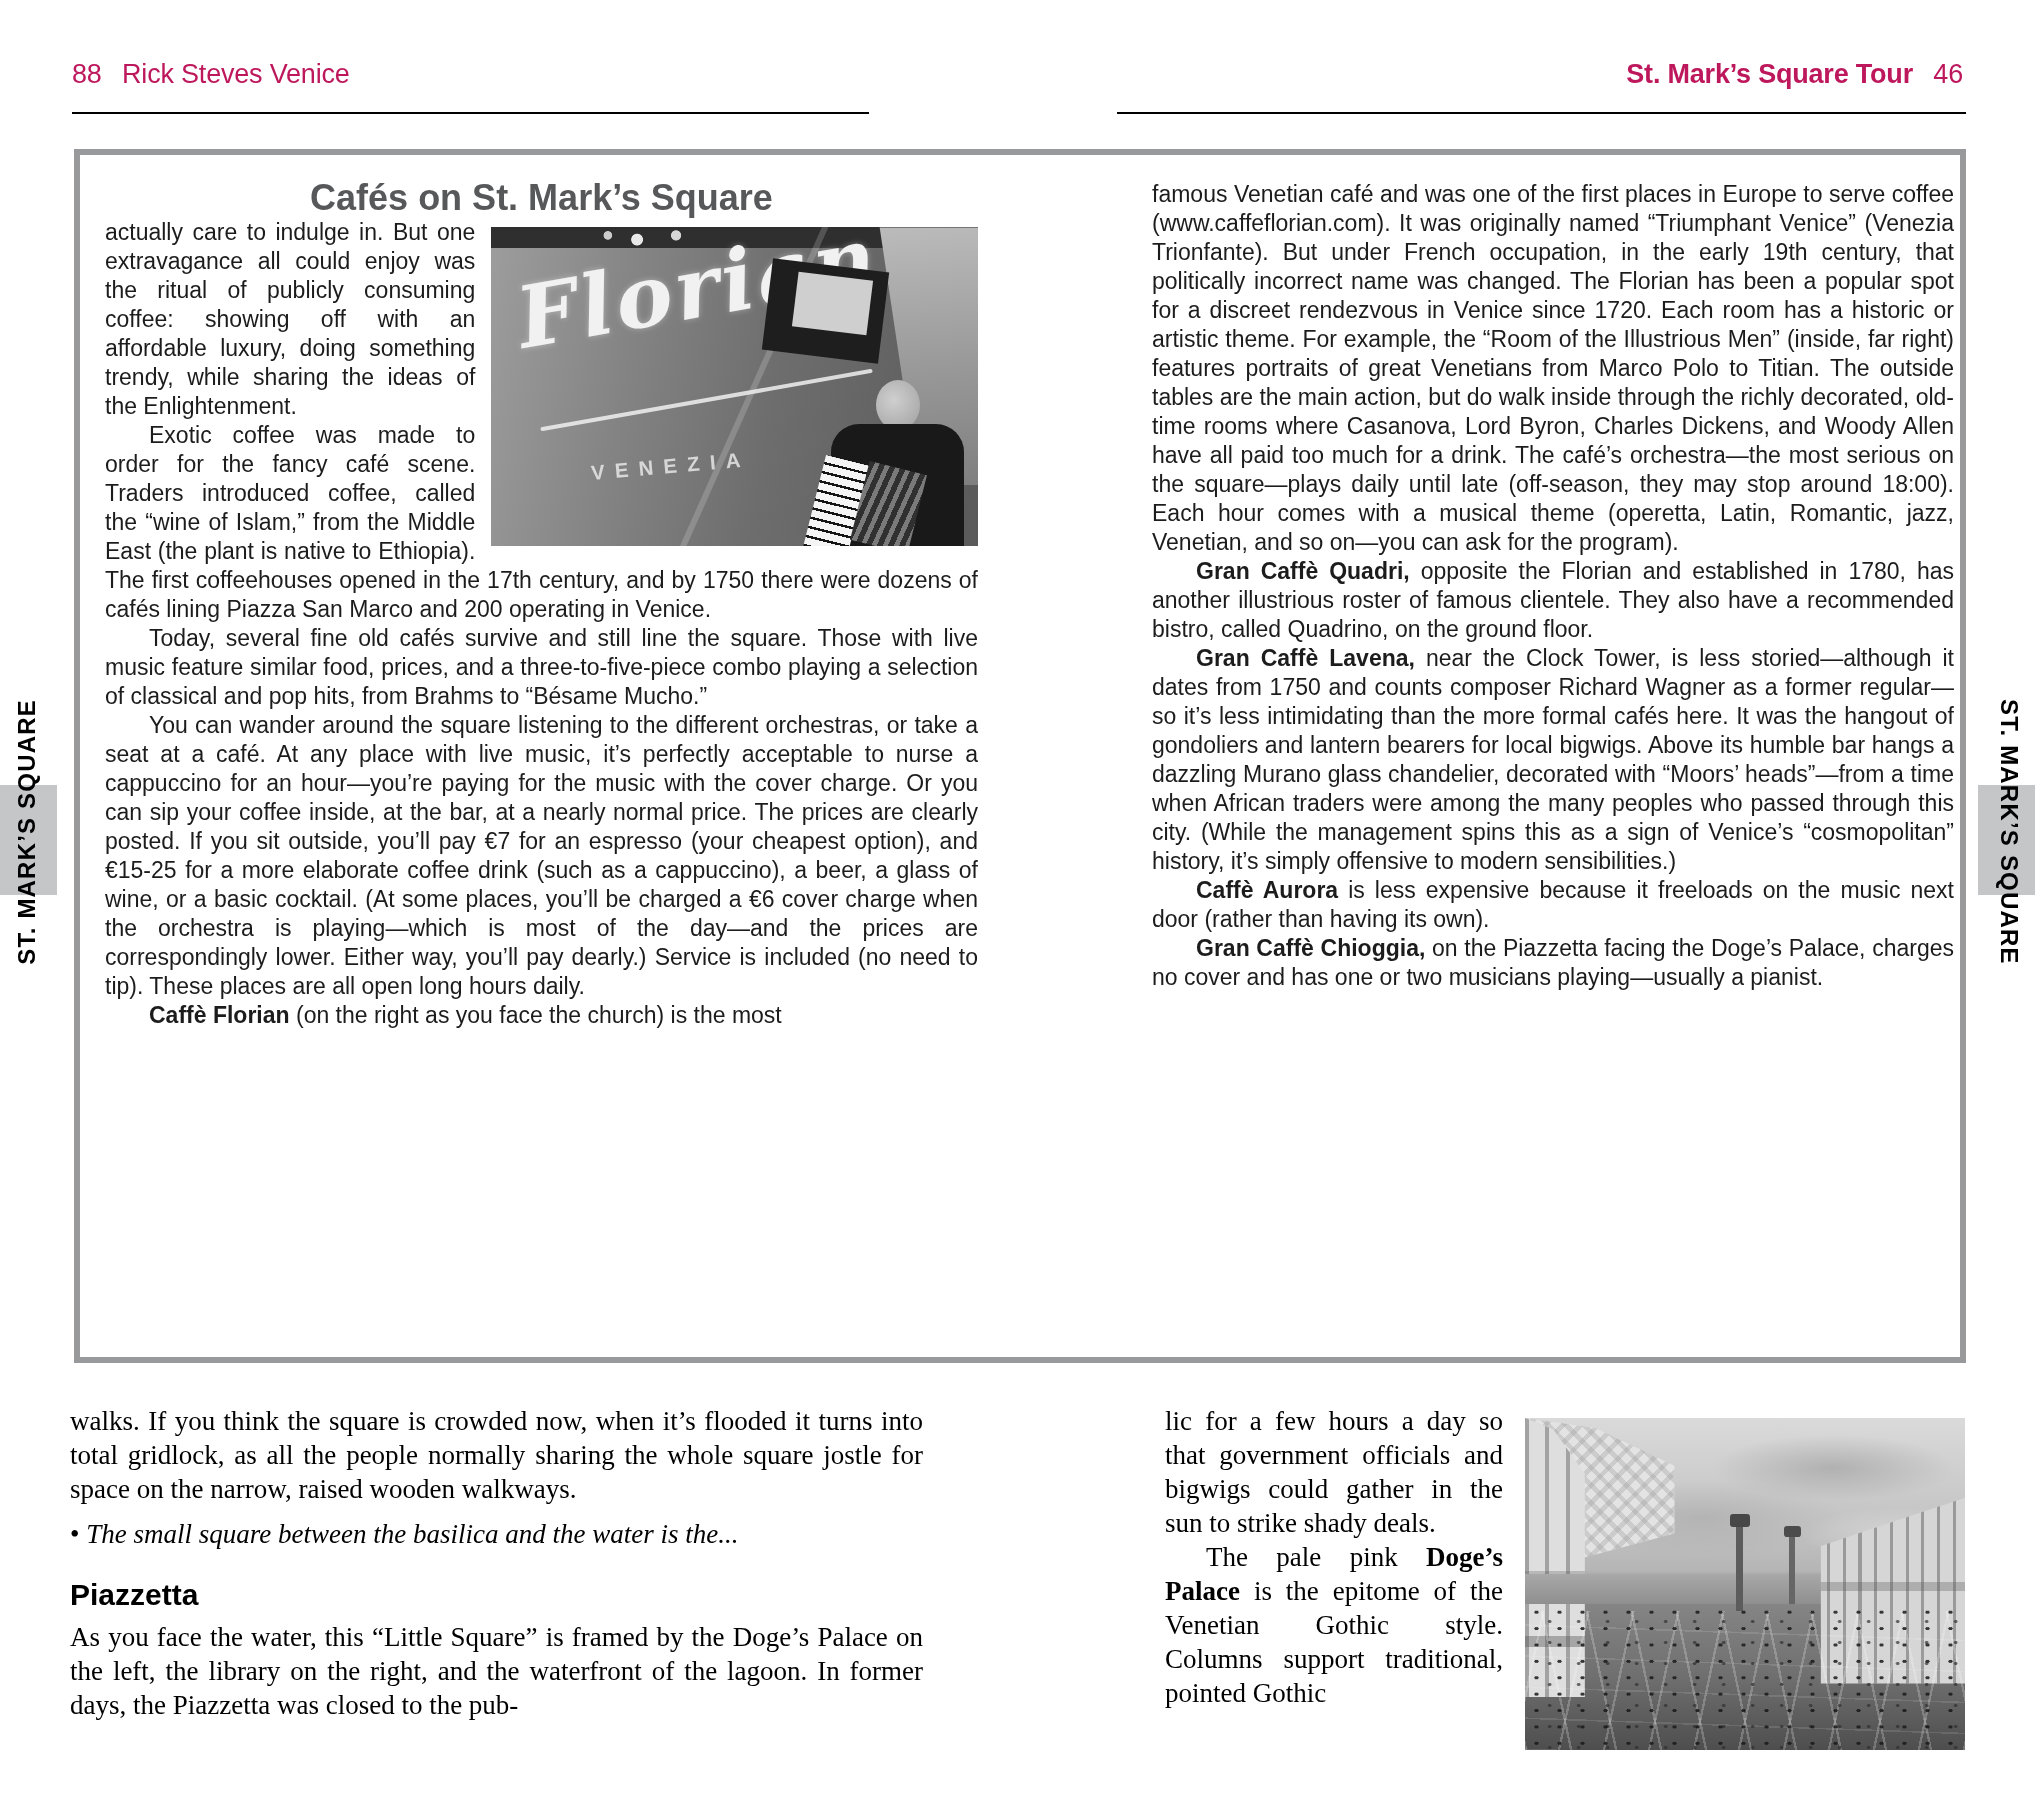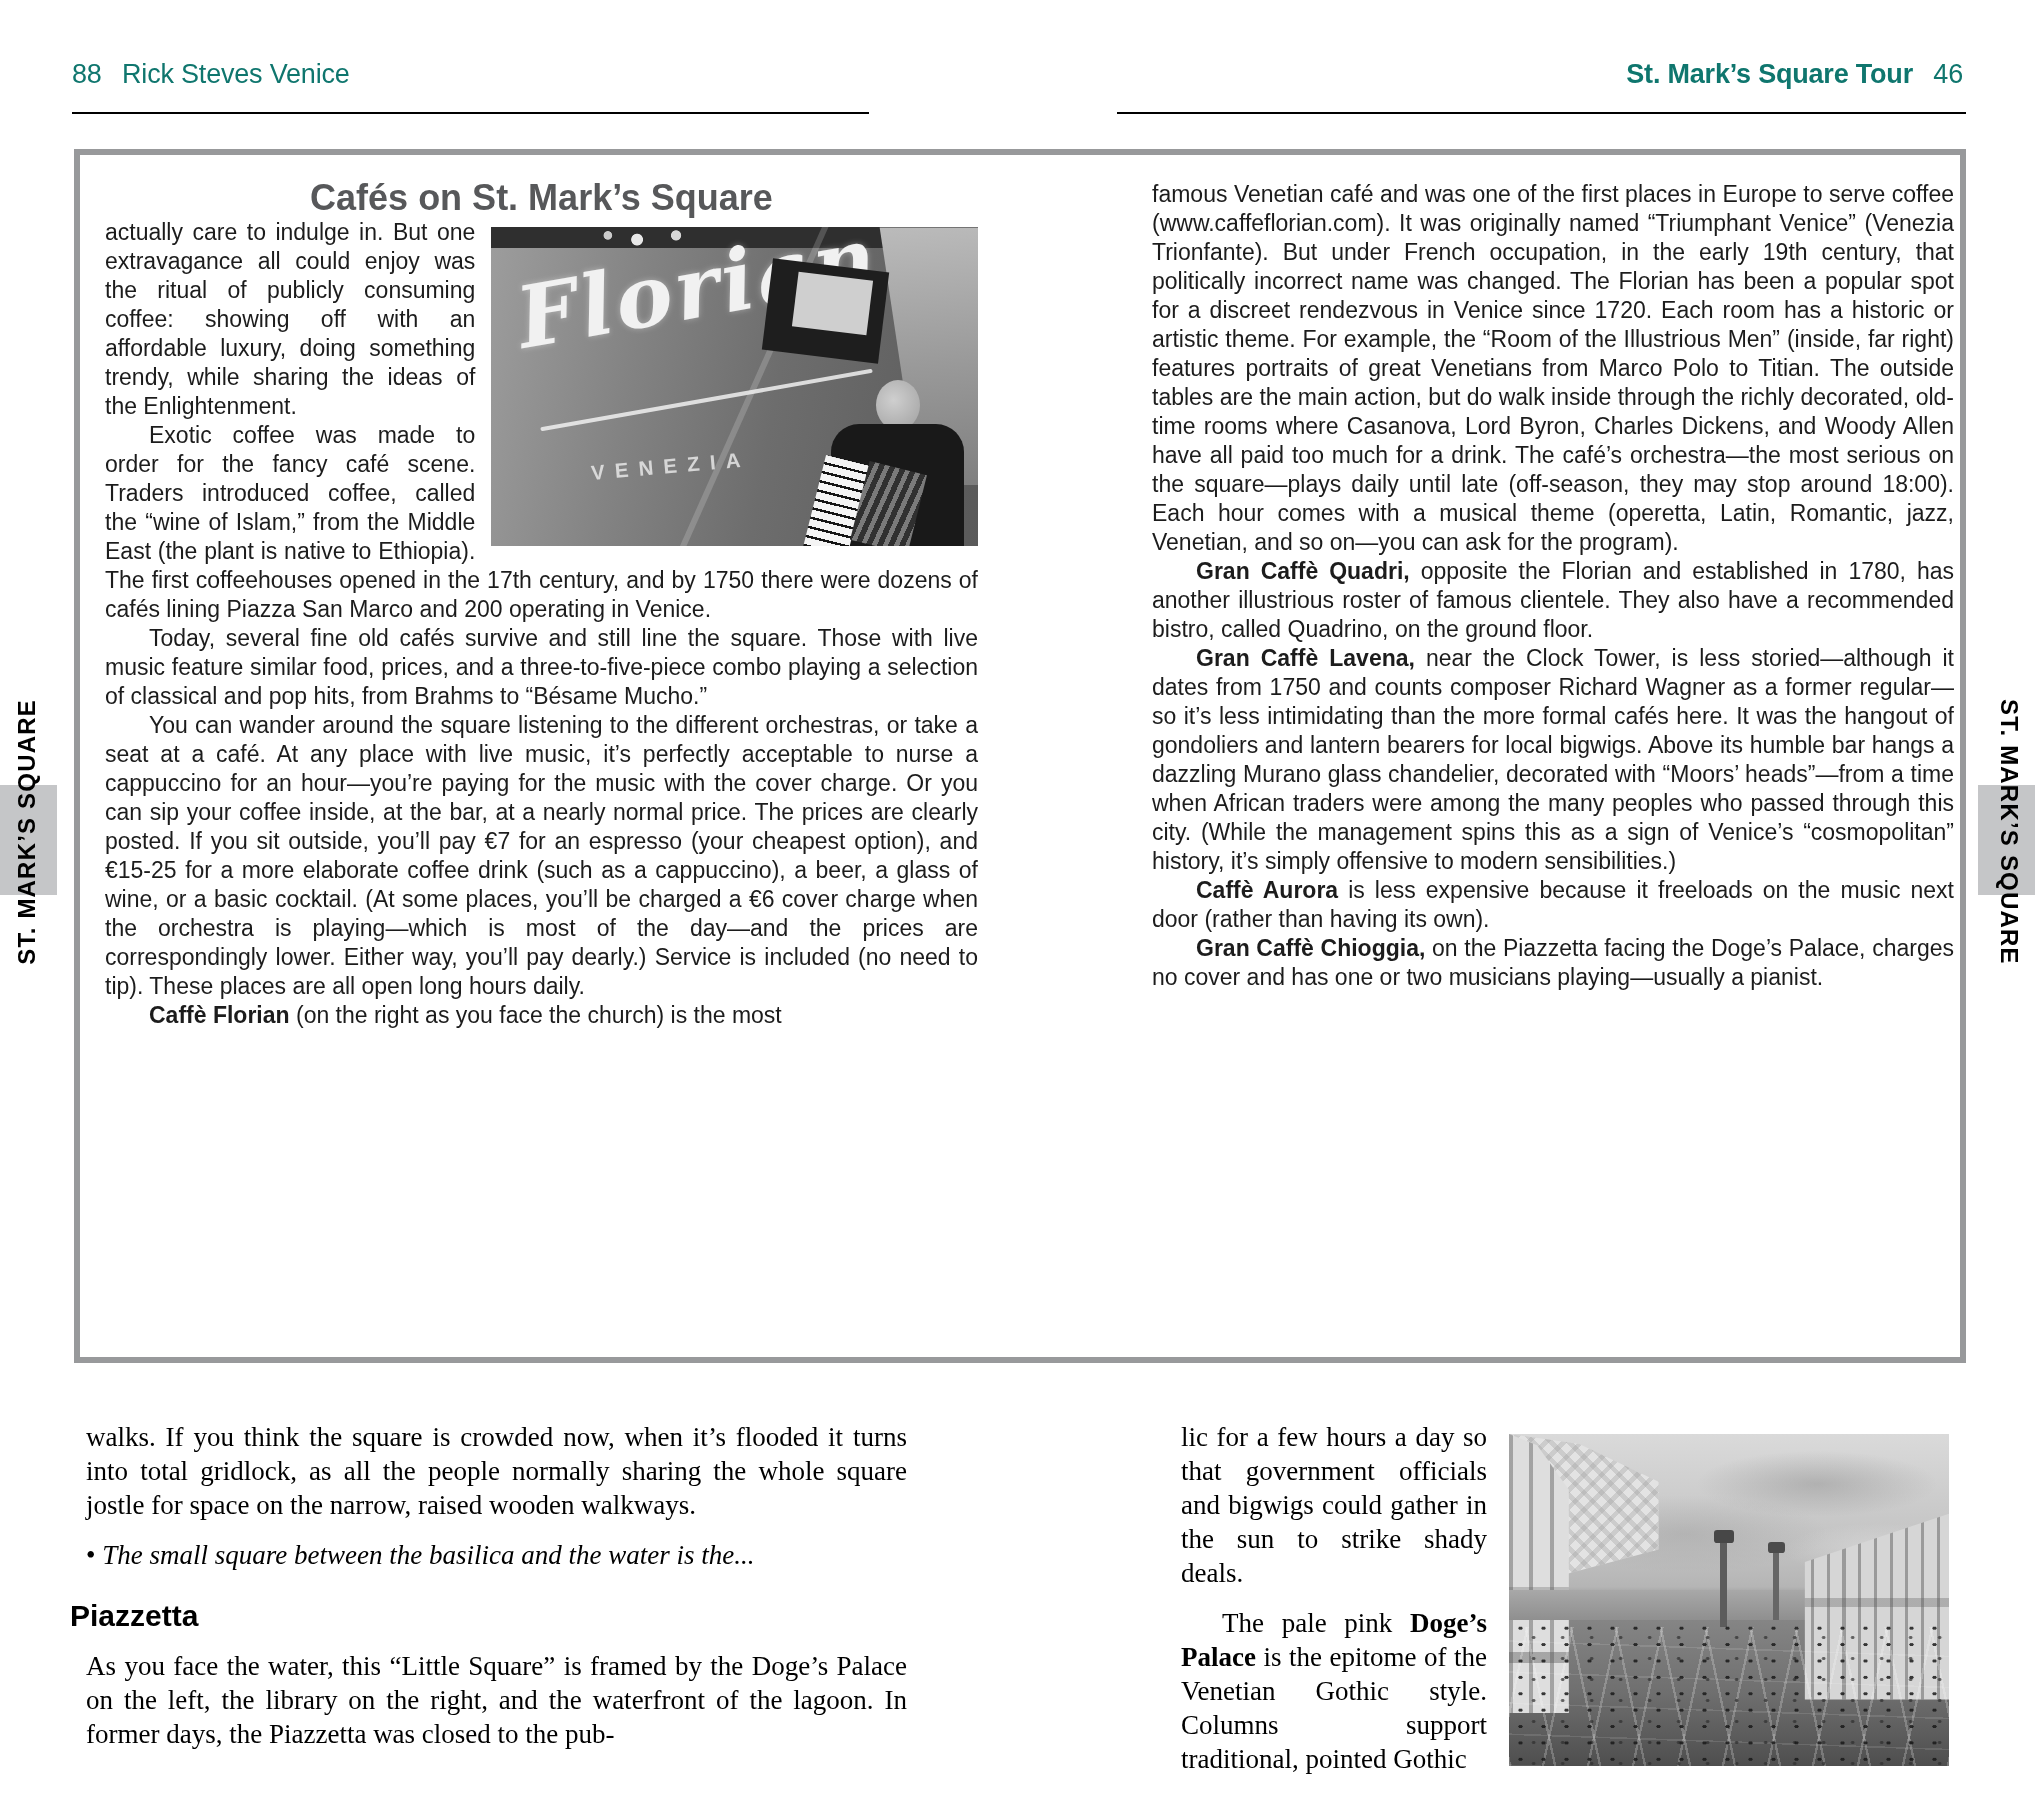--- a/index.html
+++ b/index.html
@@ -1,20 +1,20 @@
 <!DOCTYPE html>
 <html lang="en" style="font-size:12.5px"><head>
 <meta charset="utf-8">
 <style>
   html,body{margin:0;padding:0;background:#ffffff;}
   .page{position:relative;width:2035px;height:1809px;background:#fff;color:#111;
         font-family:"Liberation Sans",sans-serif;overflow:hidden;}
 
   
-  .runhead{position:absolute;top:59px;font-size:27px;letter-spacing:-0.2px;color:#0f766e;}
+  .runhead{position:absolute;top:59px;font-size:27px;letter-spacing:-0.2px;color:#be185d;}
   .runhead-left{left:72px;}
   .runhead-right{right:72px;text-align:right;}
   .runhead .pagenum{font-weight:400;}
   .runhead .bookname{margin-left:20.4px;font-weight:400;}
   .runhead .tourname{font-weight:700;margin-right:20.4px;}
   .rule{position:absolute;top:112px;height:2.3px;background:#000;}
   .rule-left{left:72px;width:797px;}
   .rule-right{left:1117px;width:849px;}
 
   
@@ -70,21 +70,21 @@
   .fp-body{top:197px;right:14px;width:133px;height:122px;border-radius:28px 28px 0 0;
       background:#191919;}
   .fp-keys{top:232px;left:323px;width:45px;height:94px;transform:rotate(14deg);
       background:repeating-linear-gradient(180deg,#f4f4f4 0 7px,#141414 7px 9.4px);}
   .fp-bellows{top:240px;left:368px;width:59px;height:81px;transform:rotate(14deg);
       background:repeating-linear-gradient(100deg,#303030 0 5.5px,#7a7a7a 5.5px 10.2px);}
 
   
   .serifcol{position:absolute;font-family:"Liberation Serif",serif;font-size:27px;
             line-height:34px;color:#000;text-align:justify;hyphens:auto;}
-  .serifcol p{margin:16px;}
+  .serifcol p{margin:0;}
   .bl{left:70px;top:1404px;width:853px;}
   .br{left:1165px;top:1404px;width:800px;}
   .bullet-line{margin-top:11px !important;text-align:left;}
   .bullet-line .it{font-style:italic;}
   .piazzetta-head{font-family:"Liberation Sans",sans-serif;font-weight:700;
       font-size:30px;margin:27px 0 7.8px 0 !important;text-align:left;}
   .br p.ind{text-indent:41px;}
 
   
   .doge-photo{float:right;width:440px;height:332px;margin:14px 0 9.4px 22px;

